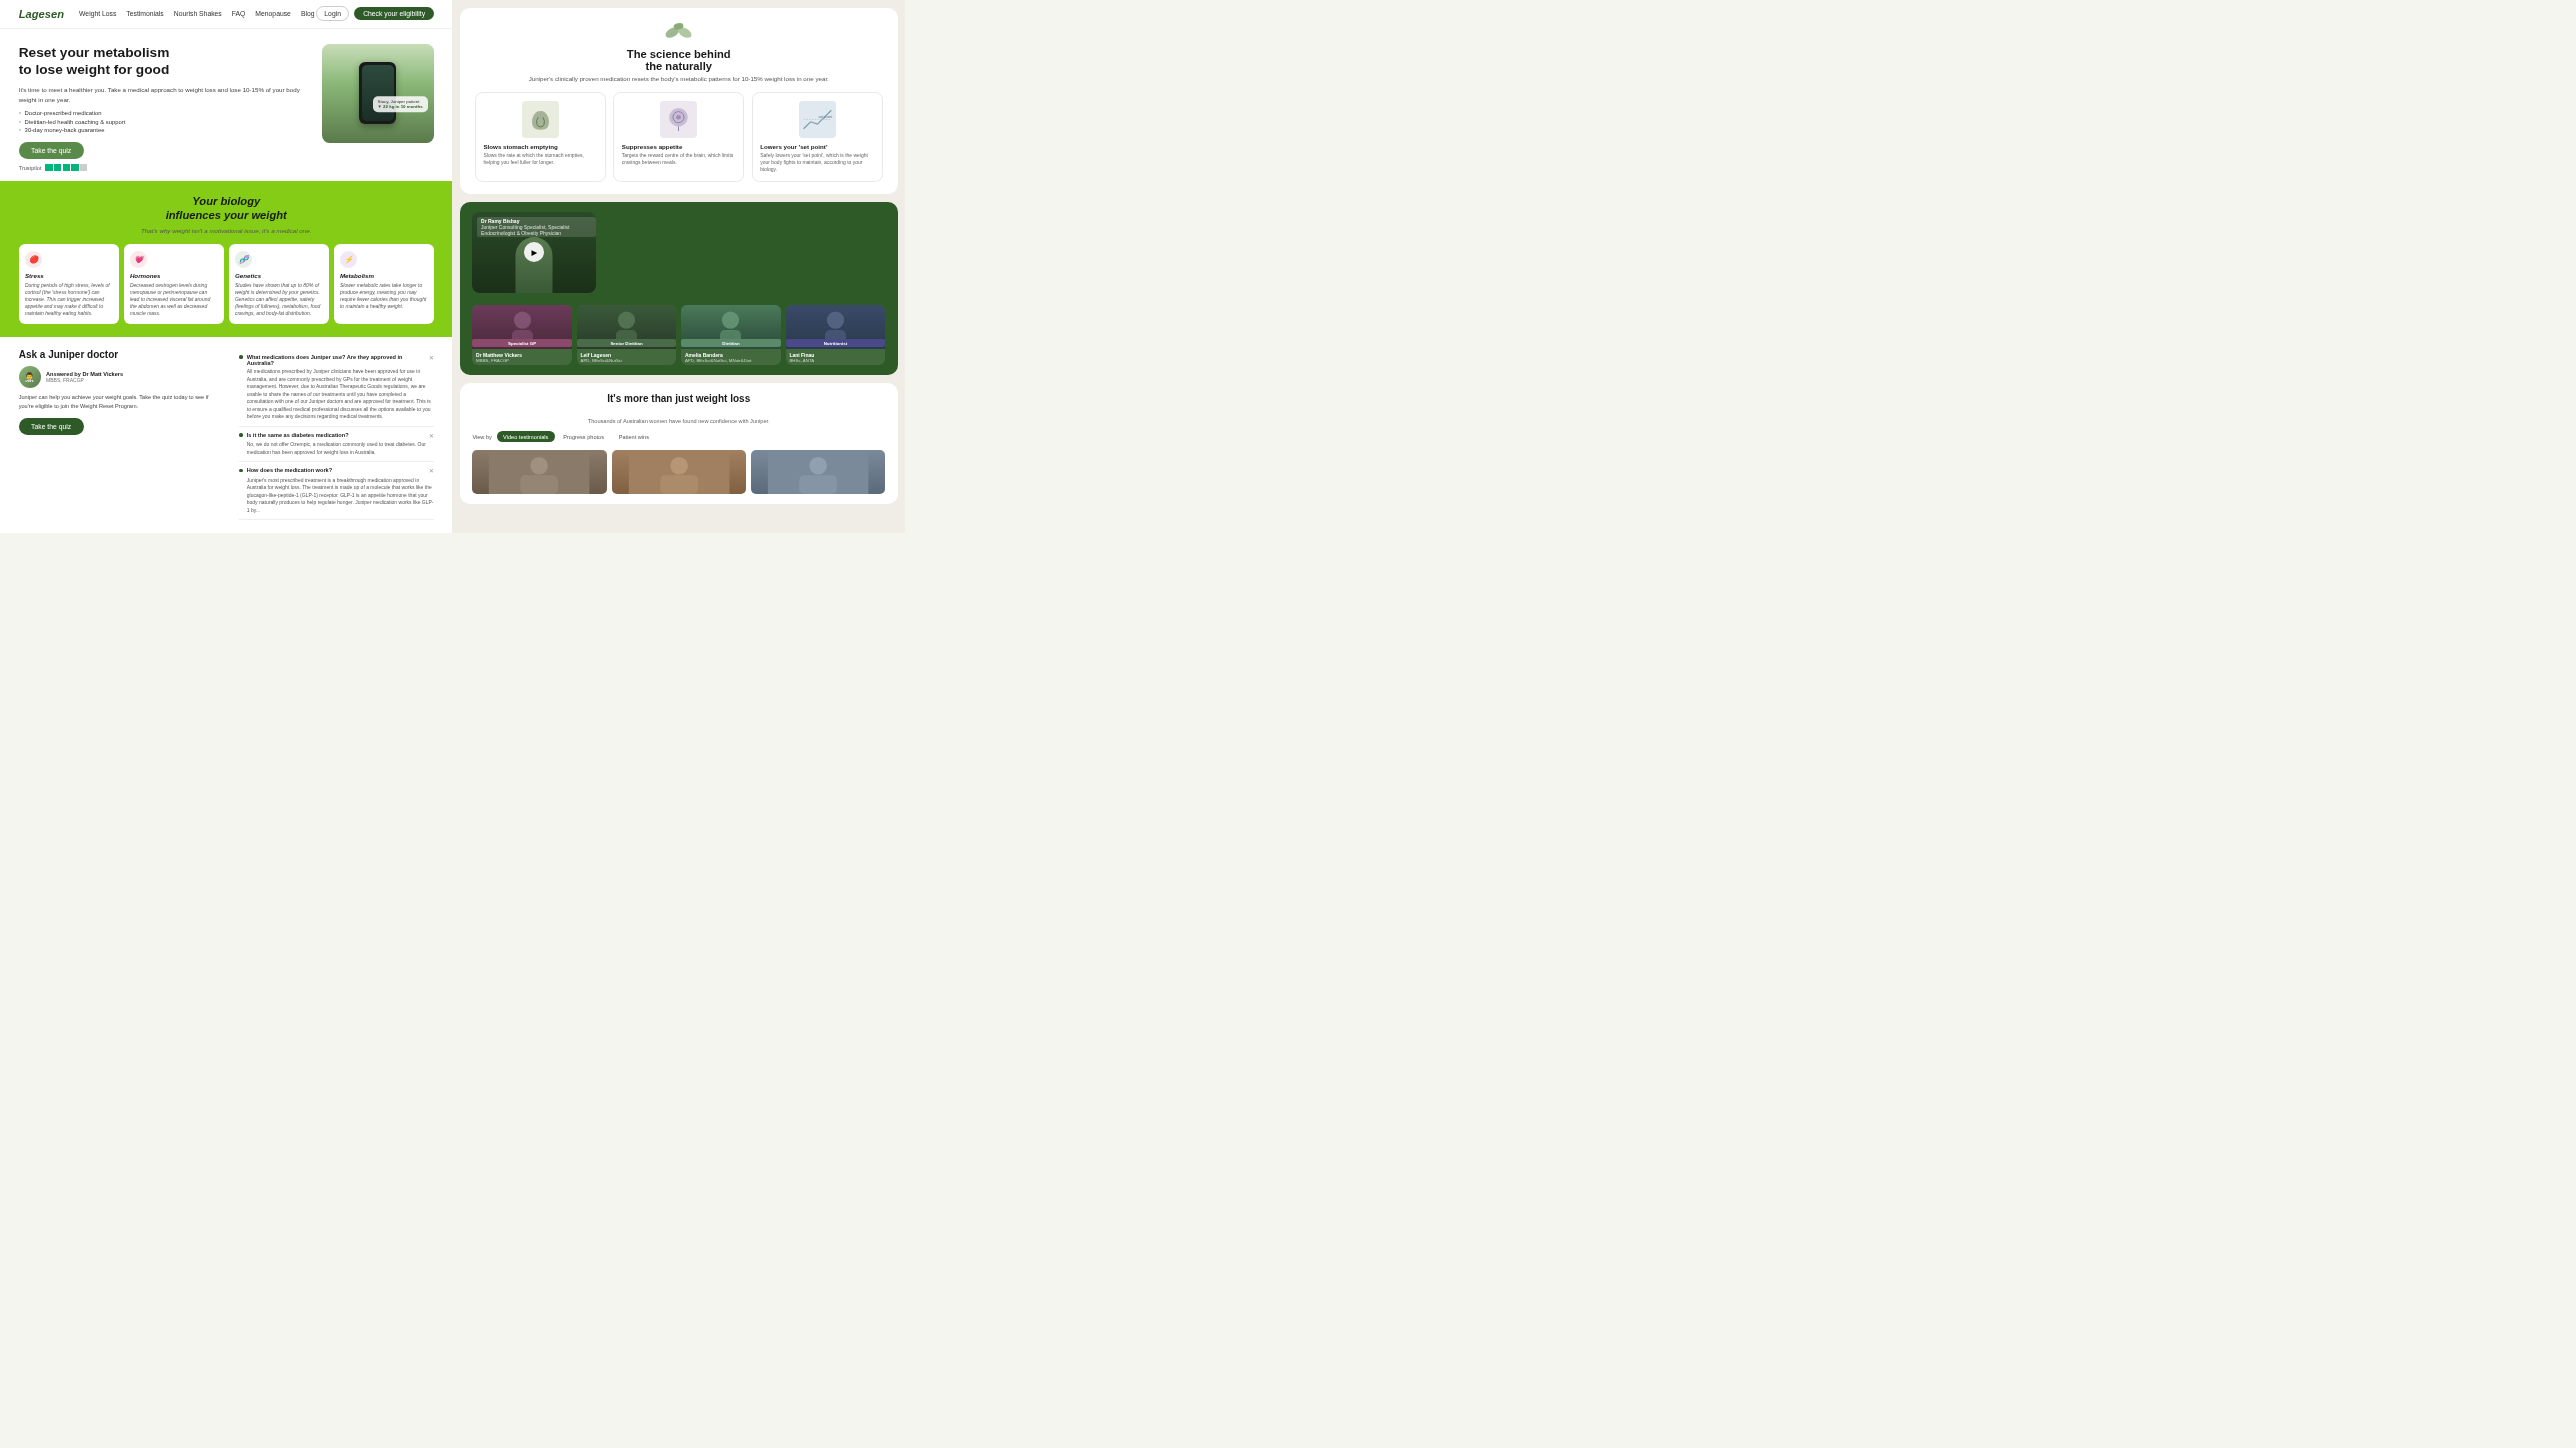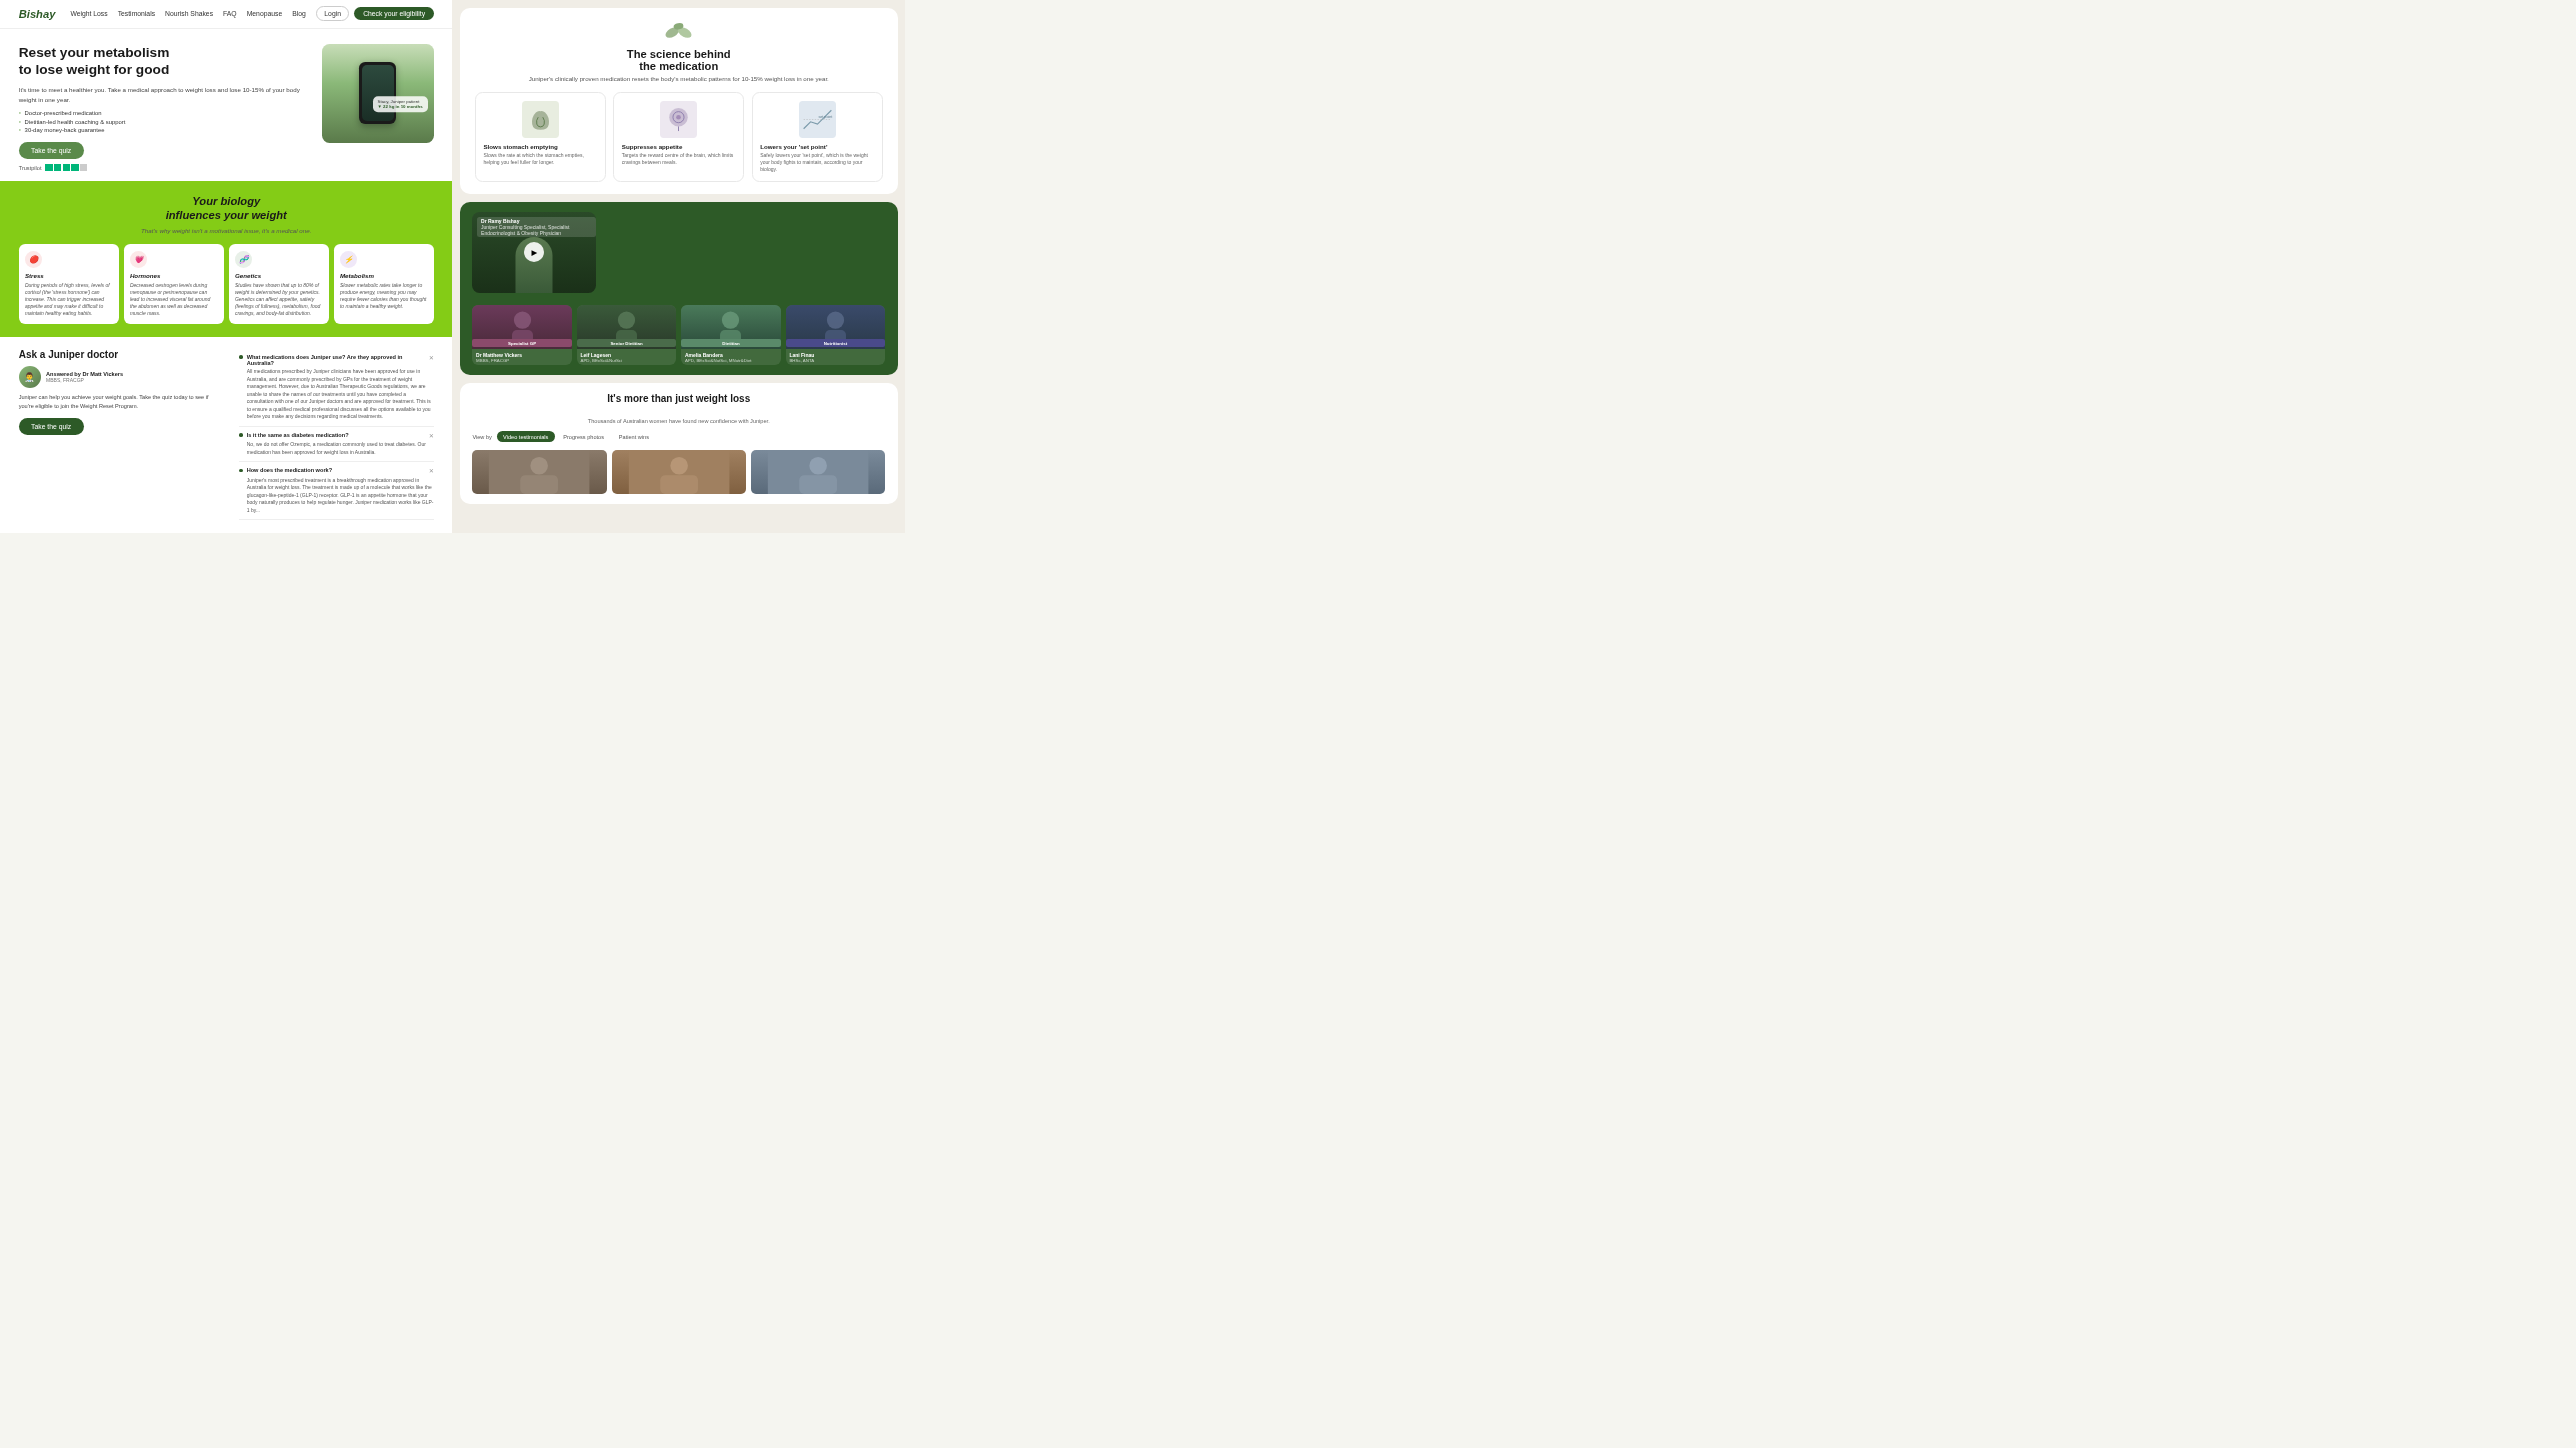--- a/index.html
+++ b/index.html
@@ -586,21 +586,21 @@
       overflow: hidden;
       position: relative;
     }
   </style>
 </head>
 <body>
 
 <div class="left-panel">
 
   <nav class="nav">
-    <span class="nav-logo">Bishay</span>
+    <span class="nav-logo">Lagesen</span>
     <div class="nav-links">
       <a class="nav-link">Weight Loss</a>
       <a class="nav-link">Testimonials</a>
       <a class="nav-link">Nourish Shakes</a>
       <a class="nav-link">FAQ</a>
       <a class="nav-link">Menopause</a>
       <a class="nav-link">Blog</a>
     </div>
     <div class="nav-actions">
       <button class="btn-login">Login</button>
@@ -725,21 +725,21 @@
 
   <div class="science-card">
     <div class="science-decoration">
       <svg width="37" height="18.7" viewBox="0 0 60 30">
         <ellipse cx="20" cy="20" rx="12" ry="7" fill="#a0b890" transform="rotate(-30 20 20)"></ellipse>
         <ellipse cx="40" cy="20" rx="12" ry="7" fill="#b0c8a0" transform="rotate(30 40 20)"></ellipse>
         <ellipse cx="30" cy="10" rx="8" ry="5" fill="#8aaa78" transform="rotate(-10 30 10)"></ellipse>
       </svg>
     </div>
     <h2 class="science-title" style="white-space:pre-line;">The science behind
-the medication</h2>
+the naturally</h2>
     <p class="science-subtitle">Juniper's clinically proven medication resets the body's metabolic patterns for 10-15% weight loss in one year.</p>
     <div class="science-mechanisms">
 
       <div class="mechanism-card">
         <svg class="mechanism-icon" viewBox="0 0 80 80">
           <rect width="80" height="80" rx="8" fill="#e8ede0"></rect>
           <path d="M30 25 Q20 35 22 50 Q24 62 40 62 Q56 62 58 50 Q60 35 50 25 Q45 20 40 22 Q35 20 30 25Z" fill="#8a9a7a" opacity="0.7"></path>
           <path d="M35 35 Q30 42 32 50 Q34 56 40 56 Q46 56 48 50 Q50 42 45 35" fill="none" stroke="#5a7a4a" stroke-width="2"></path>
         </svg>
         <div class="mechanism-title">Slows stomach emptying</div>

